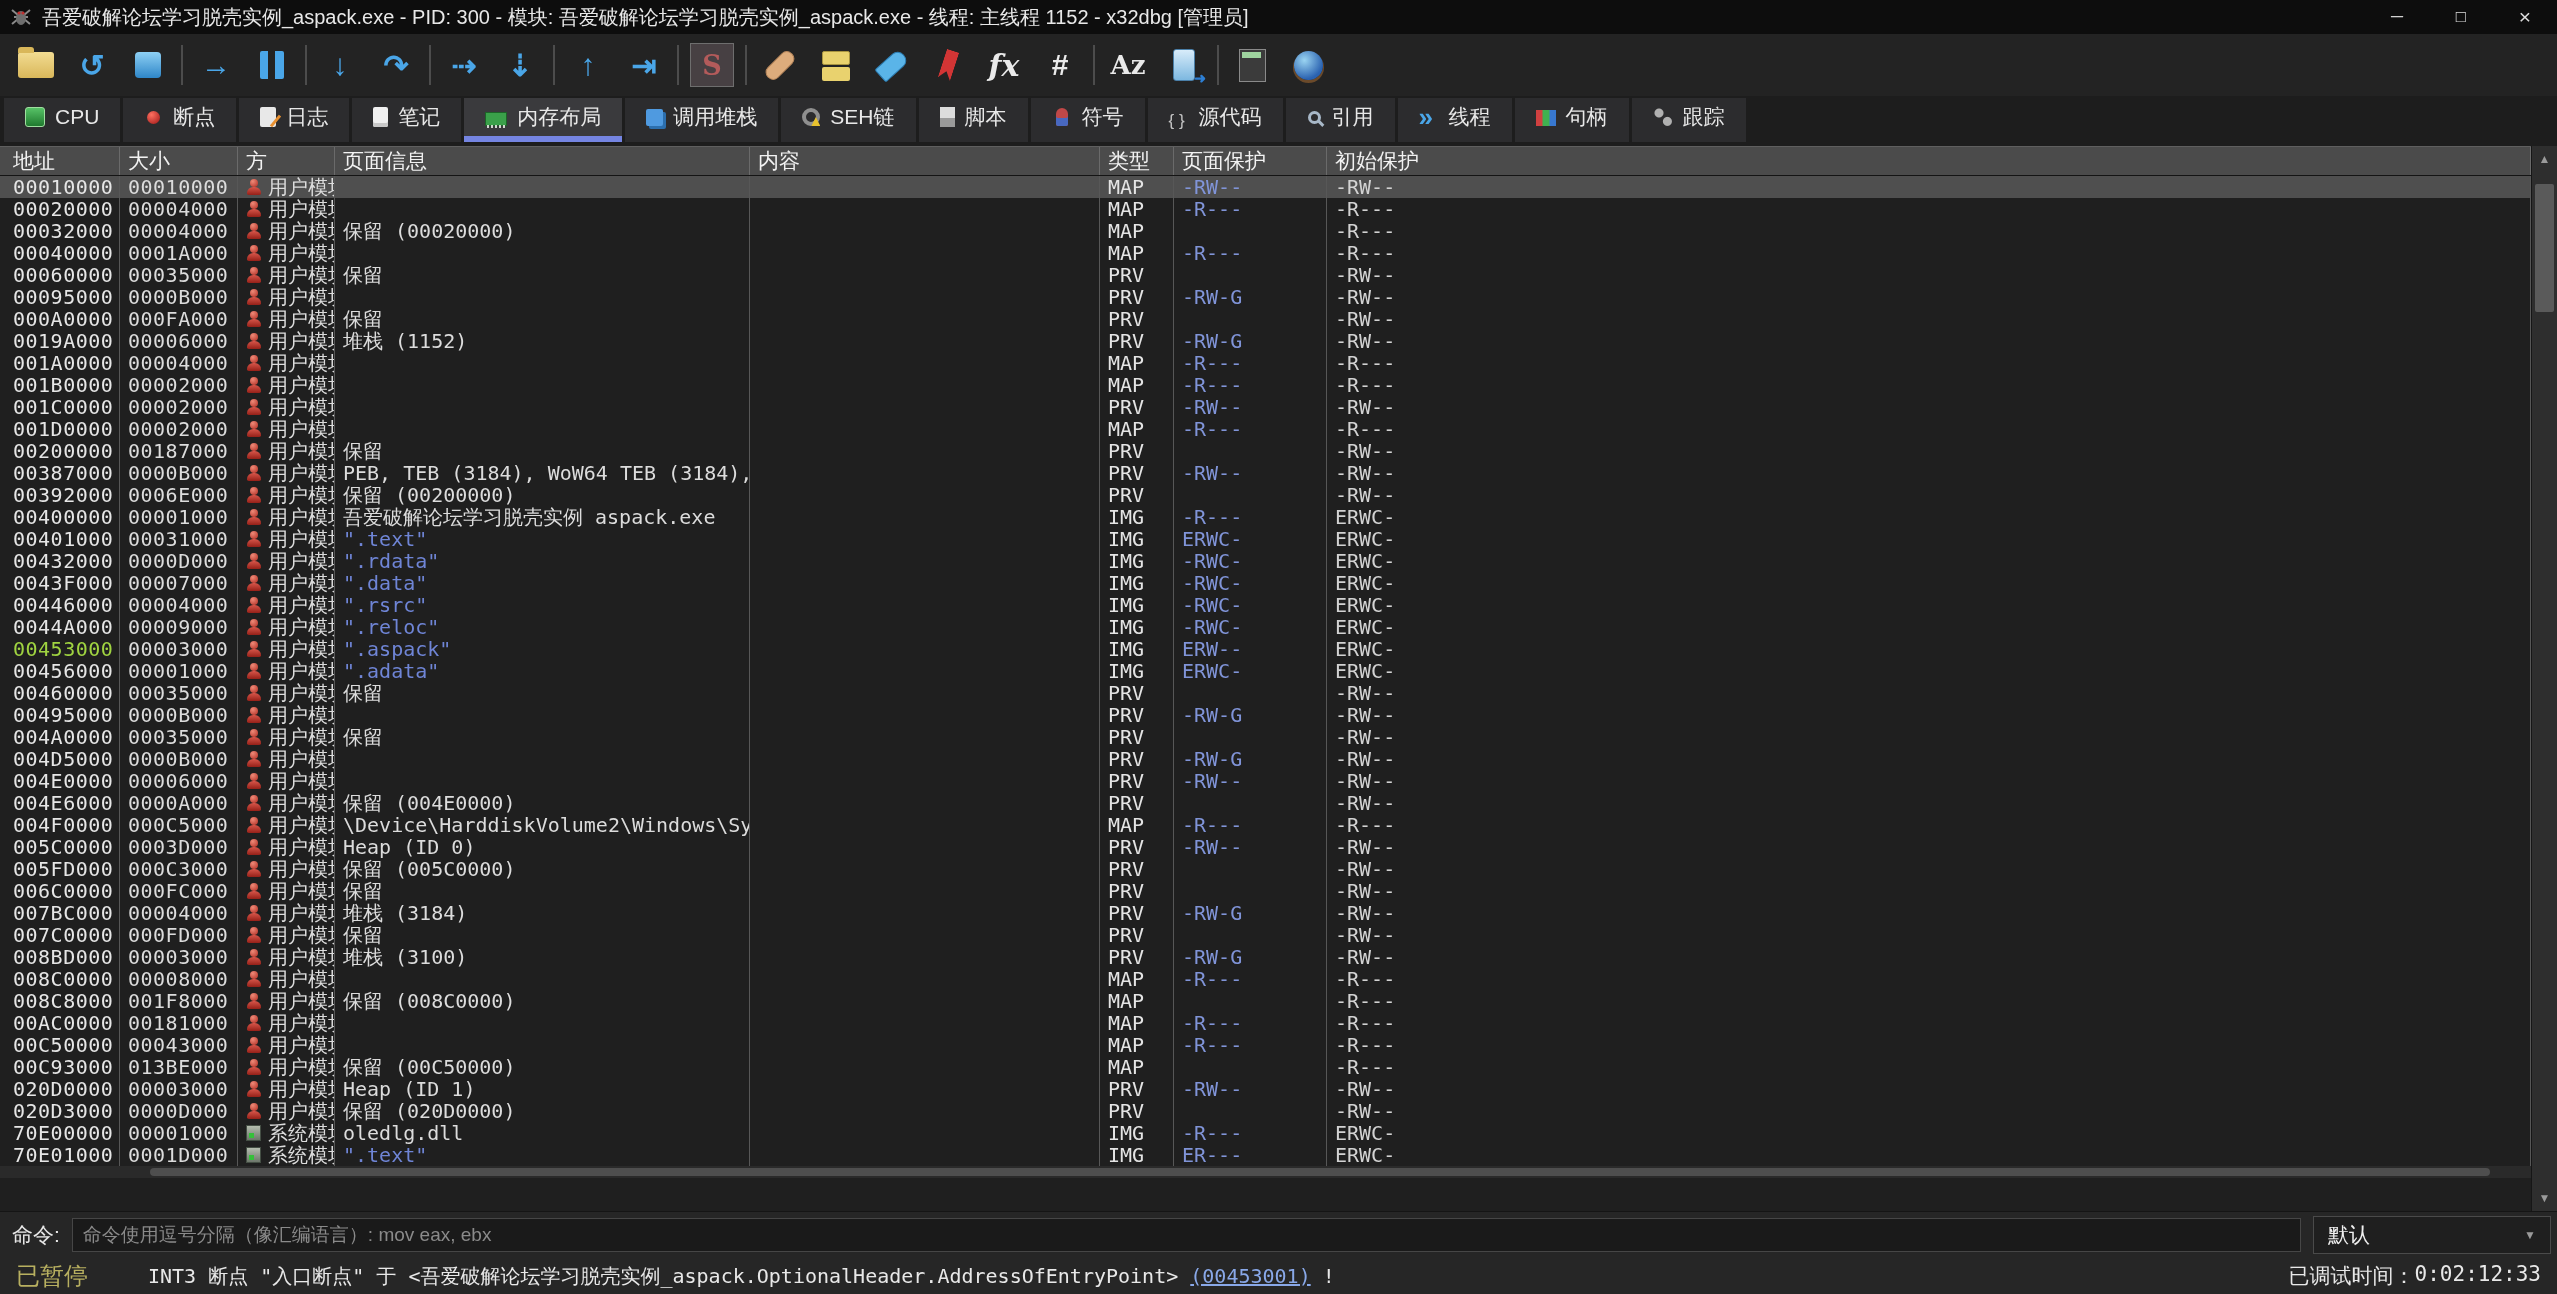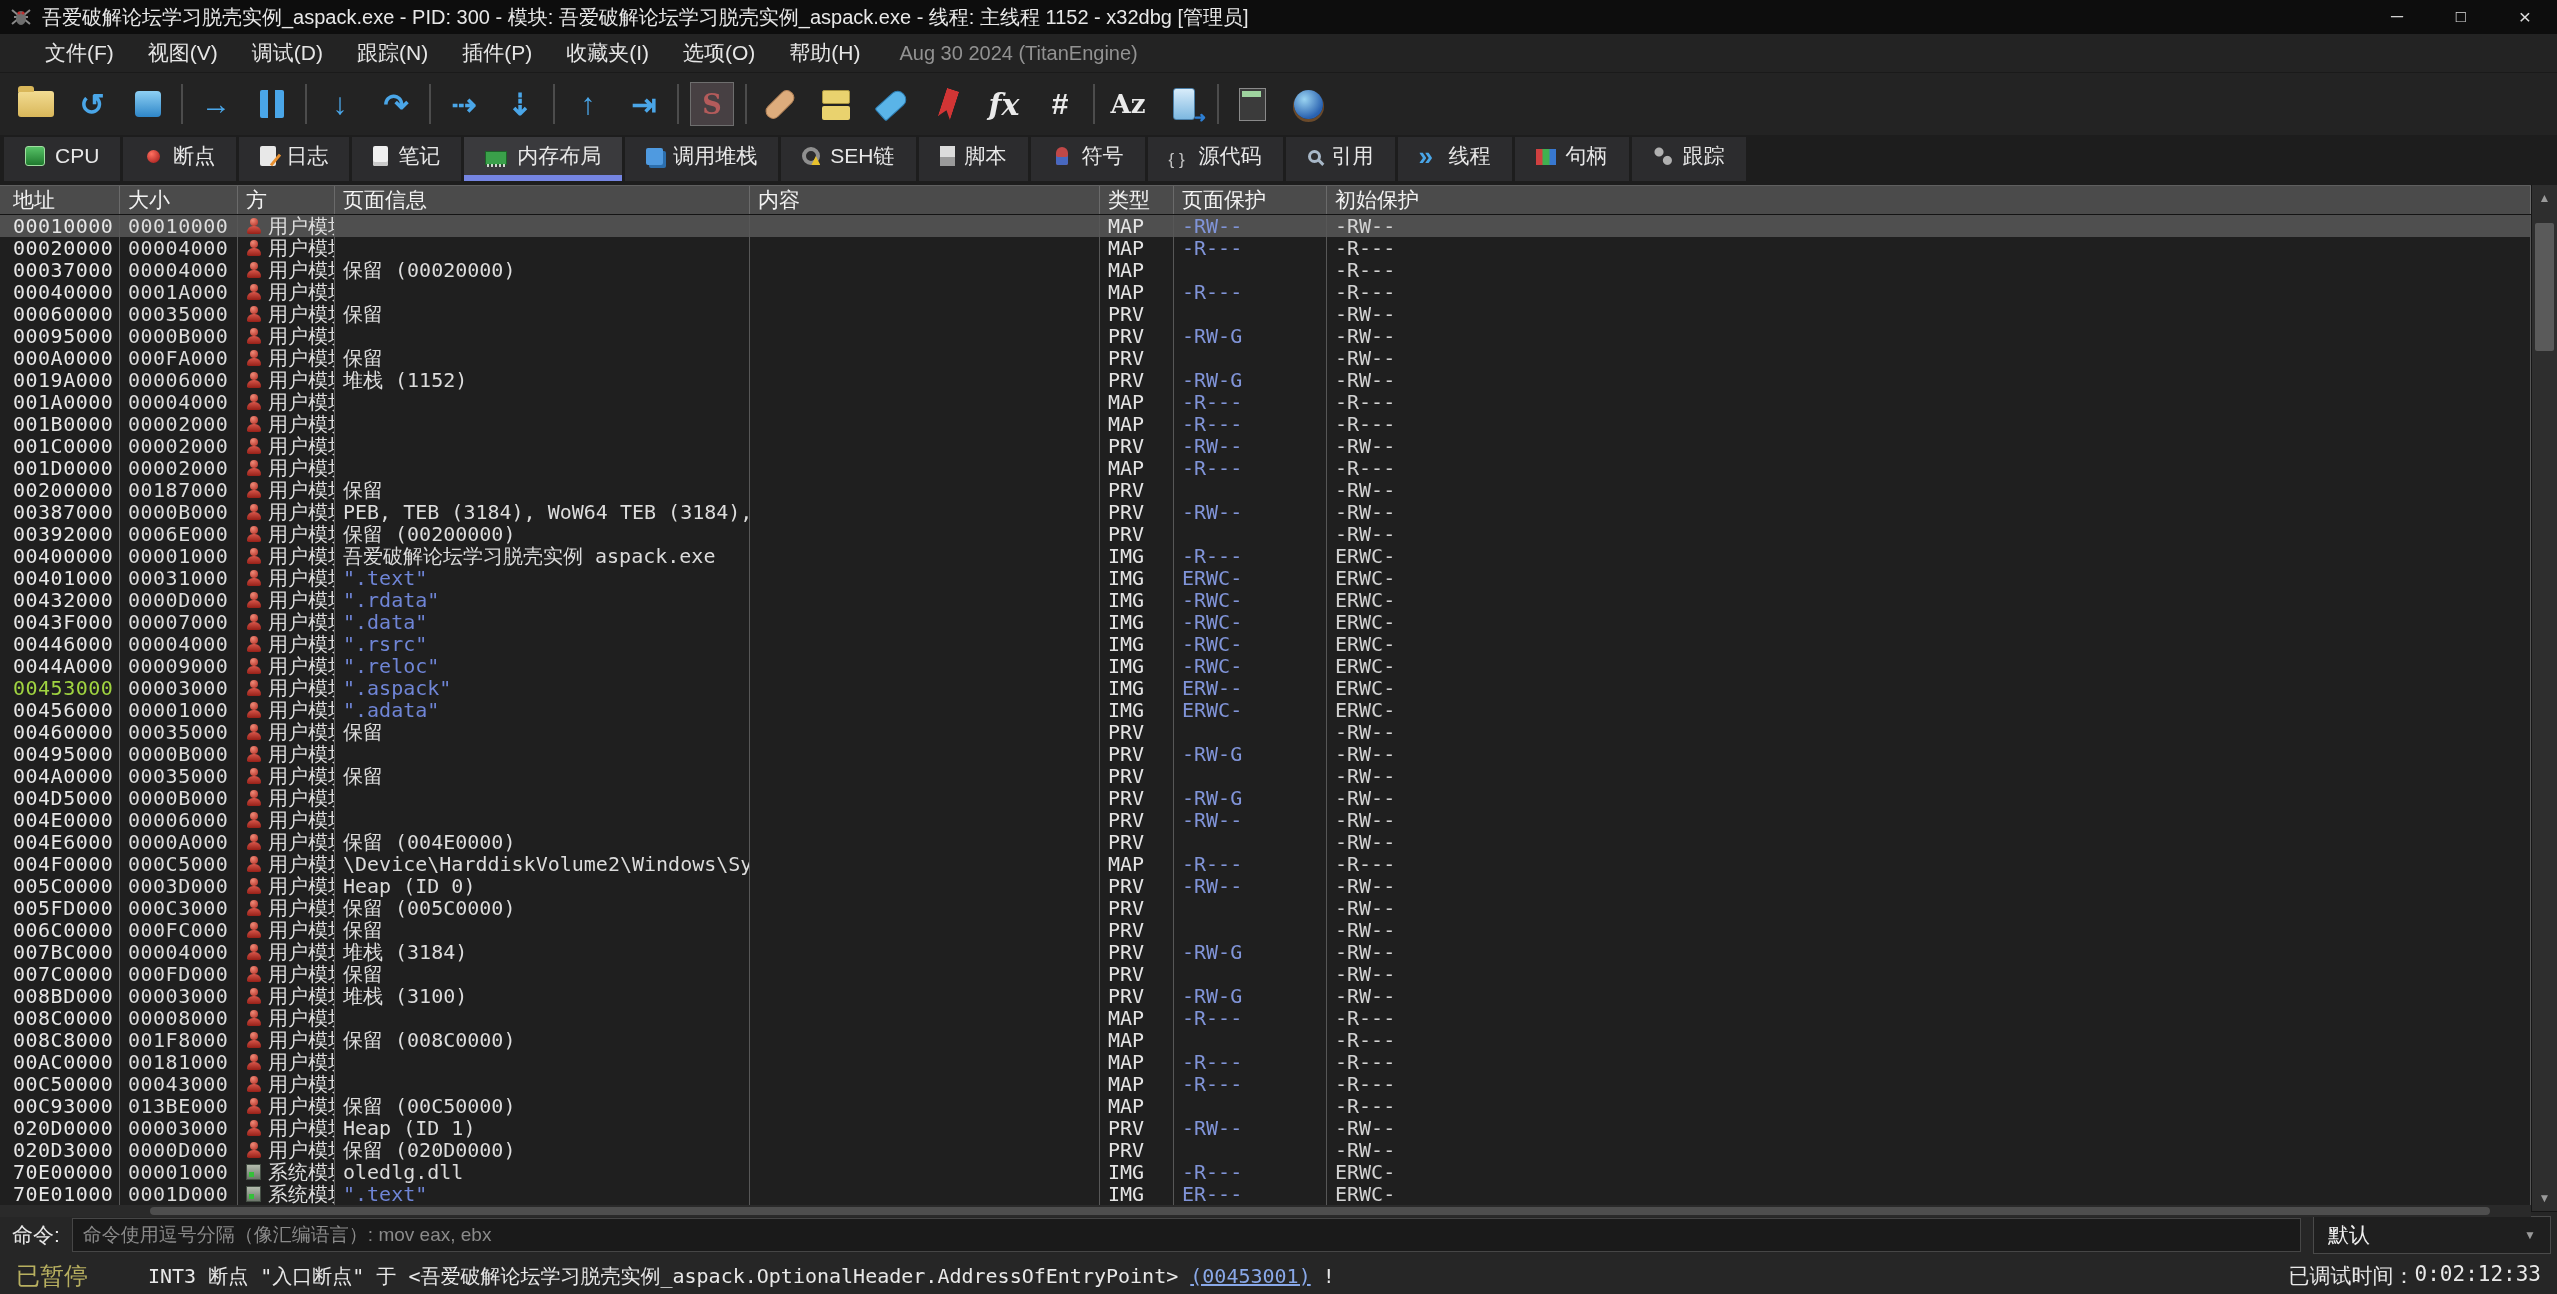--- a/index.html
+++ b/index.html
@@ -127,33 +127,20 @@
       <circle cx="15" cy="9" r="1.6" fill="#c03030"></circle>
     </svg>
     <span class="title-text">吾爱破解论坛学习脱壳实例_aspack.exe - PID: 300 - 模块: 吾爱破解论坛学习脱壳实例_aspack.exe - 线程: 主线程 1152 - x32dbg [管理员]</span>
     <div class="win-btns">
       <div class="win-btn">─</div>
       <div class="win-btn">□</div>
       <div class="win-btn close">×</div>
     </div>
   </div>
 
-  <div class="menubar">
-    <div id="menu-items" style="display:flex;">
-        <div class="menu-item">文件(F)</div>
-        <div class="menu-item">视图(V)</div>
-        <div class="menu-item">调试(D)</div>
-        <div class="menu-item">跟踪(N)</div>
-        <div class="menu-item">插件(P)</div>
-        <div class="menu-item">收藏夹(I)</div>
-        <div class="menu-item">选项(O)</div>
-        <div class="menu-item">帮助(H)</div>
-      </div>
-    <span class="build-info">Aug 30 2024 (TitanEngine)</span>
-  </div>
 
   <div class="toolbar" id="toolbar">
       <div class="tbicon">
         <div class="tb-folder"></div>
       </div>
       <div class="tbicon">↺</div>
       <div class="tbicon">
         <div class="tb-stopsq"></div>
       </div>
       <div class="tbsep"></div>
@@ -300,21 +287,21 @@
             <div class="picon picon-user"></div>
             <div>用户模块</div>
           </div>
           <div class="mcell c-info"></div>
           <div class="mcell c-content"></div>
           <div class="mcell c-type">MAP</div>
           <div class="mcell c-prot">-R---</div>
           <div class="mcell c-init">-R---</div>
         </div>
         <div class="mrow">
-          <div class="mcell c-addr">00037000</div>
+          <div class="mcell c-addr">00032000</div>
           <div class="mcell c-size">00004000</div>
           <div class="mcell c-party">
             <div class="picon picon-user"></div>
             <div>用户模块</div>
           </div>
           <div class="mcell c-info">保留 (00020000)</div>
           <div class="mcell c-content"></div>
           <div class="mcell c-type">MAP</div>
           <div class="mcell c-prot"></div>
           <div class="mcell c-init">-R---</div>

